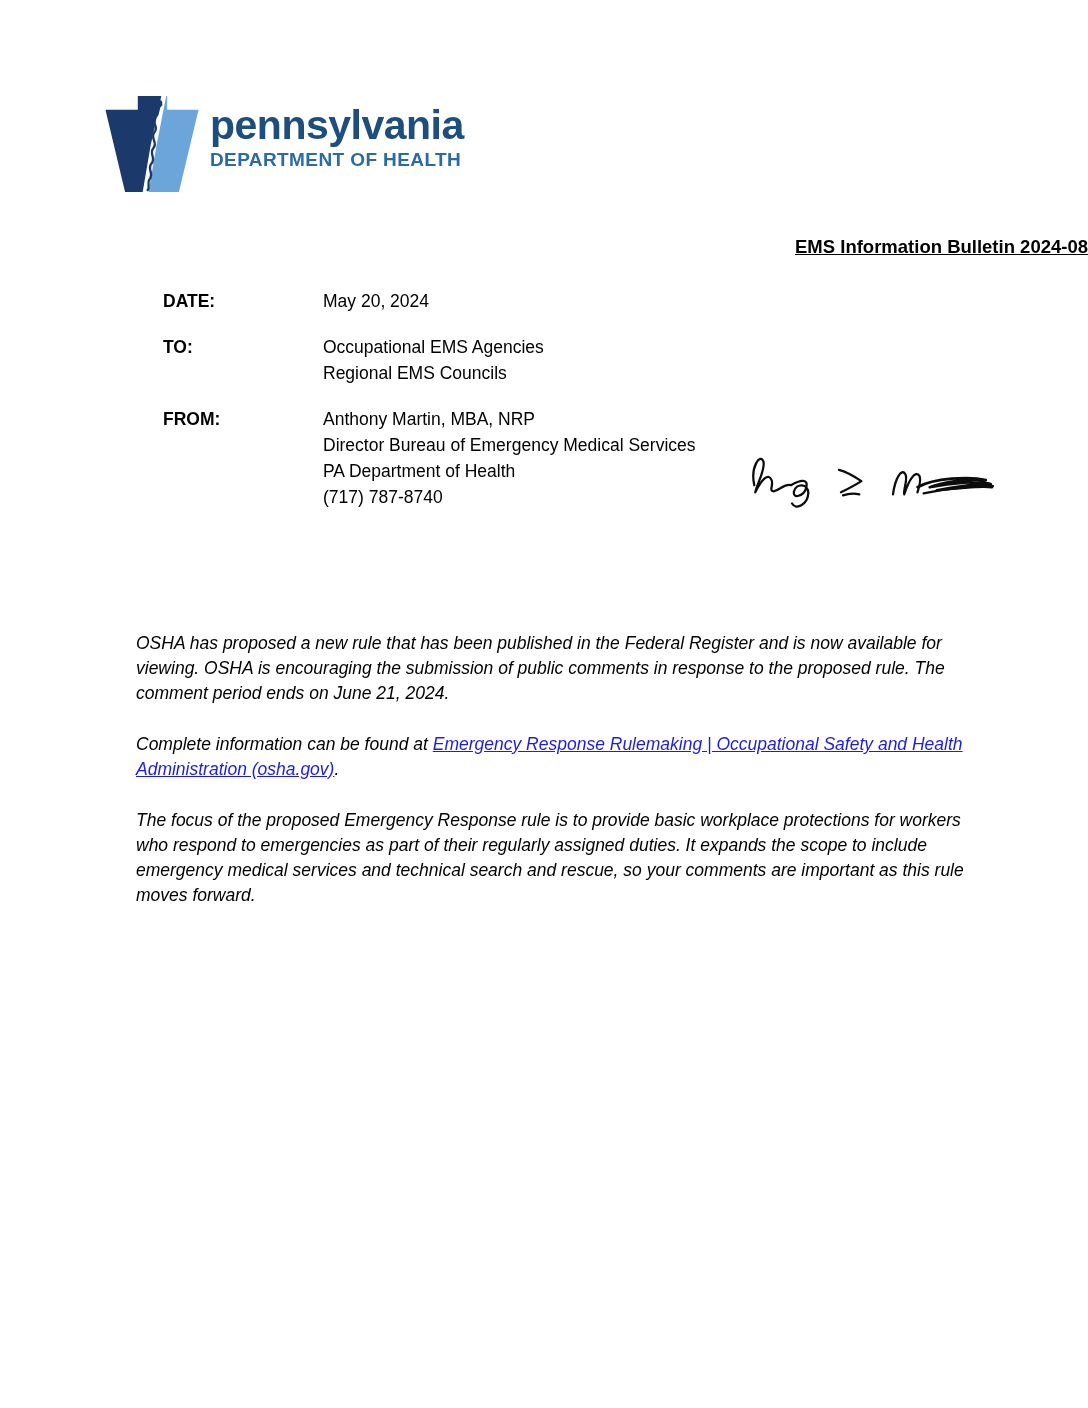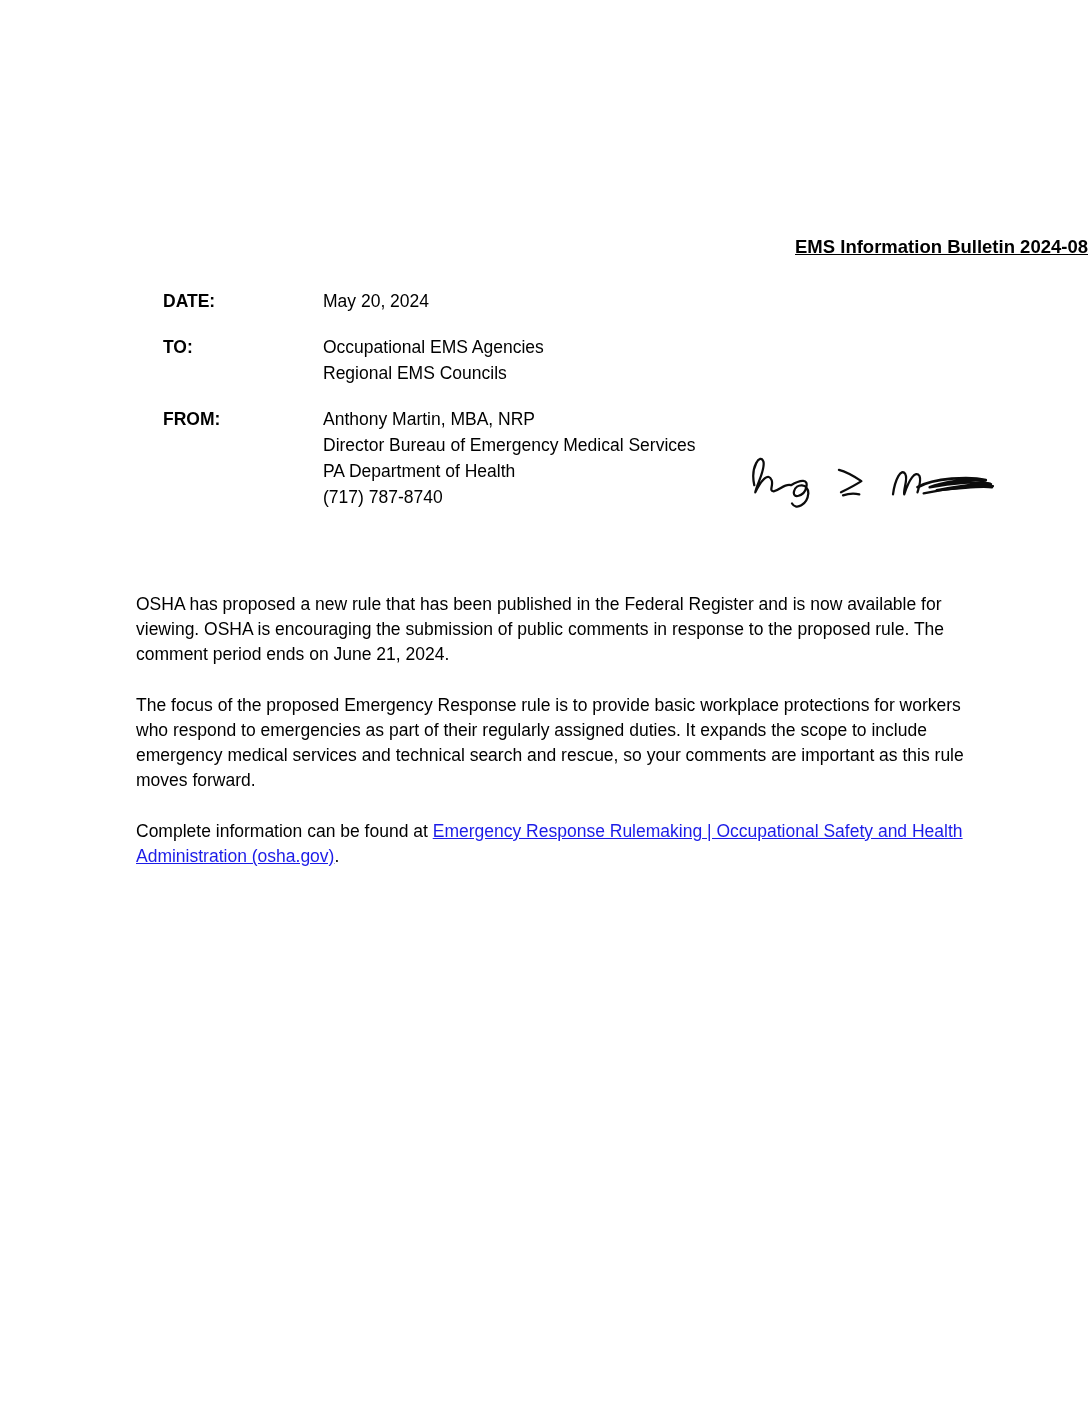--- a/index.html
+++ b/index.html
@@ -30,29 +30,44 @@
     text-decoration:underline;
   }
   
   .memo{position:absolute;left:136px;top:288px;width:850px;margin-left:27px;}
   .memo-row{display:flex;margin-bottom:20px;font-size:17.5px;line-height:26px;}
   .memo-label{width:160px;flex:0 0 auto;font-weight:bold;}
   .memo-value{width:690px;white-space:pre-line;}
   
   .signature{position:absolute;left:740px;top:440px;width:255px;height:72px;}
   
-  .body-text{position:absolute;left:136px;top:592px;width:845px;}
+  .body-text{position:absolute;left:136px;top:631px;width:845px;font-style:italic;}
   .body-text p{margin:0 0 26px 0;font-size:17.5px;line-height:25px;}
   a.doc-link{color:#1c1ce8;text-decoration:underline;cursor:pointer;}
 </style>
 </head>
 <body>
 
 <div class="page">
 
+  <div class="logo">
+    <svg class="keystone" viewBox="0 0 95 100" aria-hidden="true">
+
+      <path d="M33,1 L57,1 L46,52 L38,99 L20,99 L0,15 L33,15 Z" fill="#1b3a6b"></path>
+
+      <path d="M62,1 L63,1 L63,15 L95,15 L75,99 L44,99 L52,52 Z" fill="#6ca5da"></path>
+
+      <circle cx="55" cy="8" r="3" fill="#1b3a6b"></circle>
+      <path d="M57,10 C52,13 56,18 51,23 C46,28 55,32 50,38 C45,44 54,48 49,54 C44,60 52,64 47,70 C42,76 50,80 45,86 C42,90 46,94 43,97" fill="none" stroke="#1b3a6b" stroke-width="2.4" stroke-linecap="round"></path>
+    </svg>
+    <div class="logo-text">
+      <div class="brand">pennsylvania</div>
+      <div class="brand-sub">DEPARTMENT OF HEALTH</div>
+    </div>
+  </div>
 
   <div class="doc-title">EMS Information Bulletin 2024-08</div>
 
   <div class="memo">
     <div class="memo-row">
       <div class="memo-label">DATE:</div>
       <div class="memo-value">May 20, 2024</div>
     </div>
     <div class="memo-row">
       <div class="memo-label">TO:</div>
@@ -74,17 +89,17 @@
       <path stroke-width="2.2" d="M97,29 C105,31 113,36 119,40 C113,44 105,48 99,51"></path>
       <path stroke-width="2.2" d="M101,54 C107,52 112,52 117,53"></path>
       <path stroke-width="2.2" d="M150,53 C152,38 158,27 162,33 C165,38 160,48 161,53 C166,38 172,29 176,35 C178,40 175,47 174,51"></path>
       <path stroke-width="2.6" d="M174,46 C190,37 225,35 241,39 C221,37 196,42 186,46 C206,42 236,39 246,43 C226,43 201,47 193,49 C211,47 239,44 247,46"></path>
       <path stroke-width="2.2" d="M180,52 C205,47 235,44 248,45"></path>
     </g>
   </svg>
 
   <div class="body-text">
     <p>OSHA has proposed a new rule that has been published in the Federal Register and is now available for viewing. OSHA is encouraging the submission of public comments in response to the proposed rule. The comment period ends on June 21, 2024.</p>
+    <p><span>Complete information can be found at </span><a class="doc-link" href="#">Emergency Response Rulemaking | Occupational Safety and Health Administration (osha.gov)</a><span>.</span></p>
     <p>The focus of the proposed Emergency Response rule is to provide basic workplace protections for workers who respond to emergencies as part of their regularly assigned duties. It expands the scope to include emergency medical services and technical search and rescue, so your comments are important as this rule moves forward.</p>
-    <p><span>Complete information can be found at </span><a class="doc-link" href="#">Emergency Response Rulemaking | Occupational Safety and Health Administration (osha.gov)</a><span>.</span></p>
   </div>
 
 </div>
 
 </body></html>

